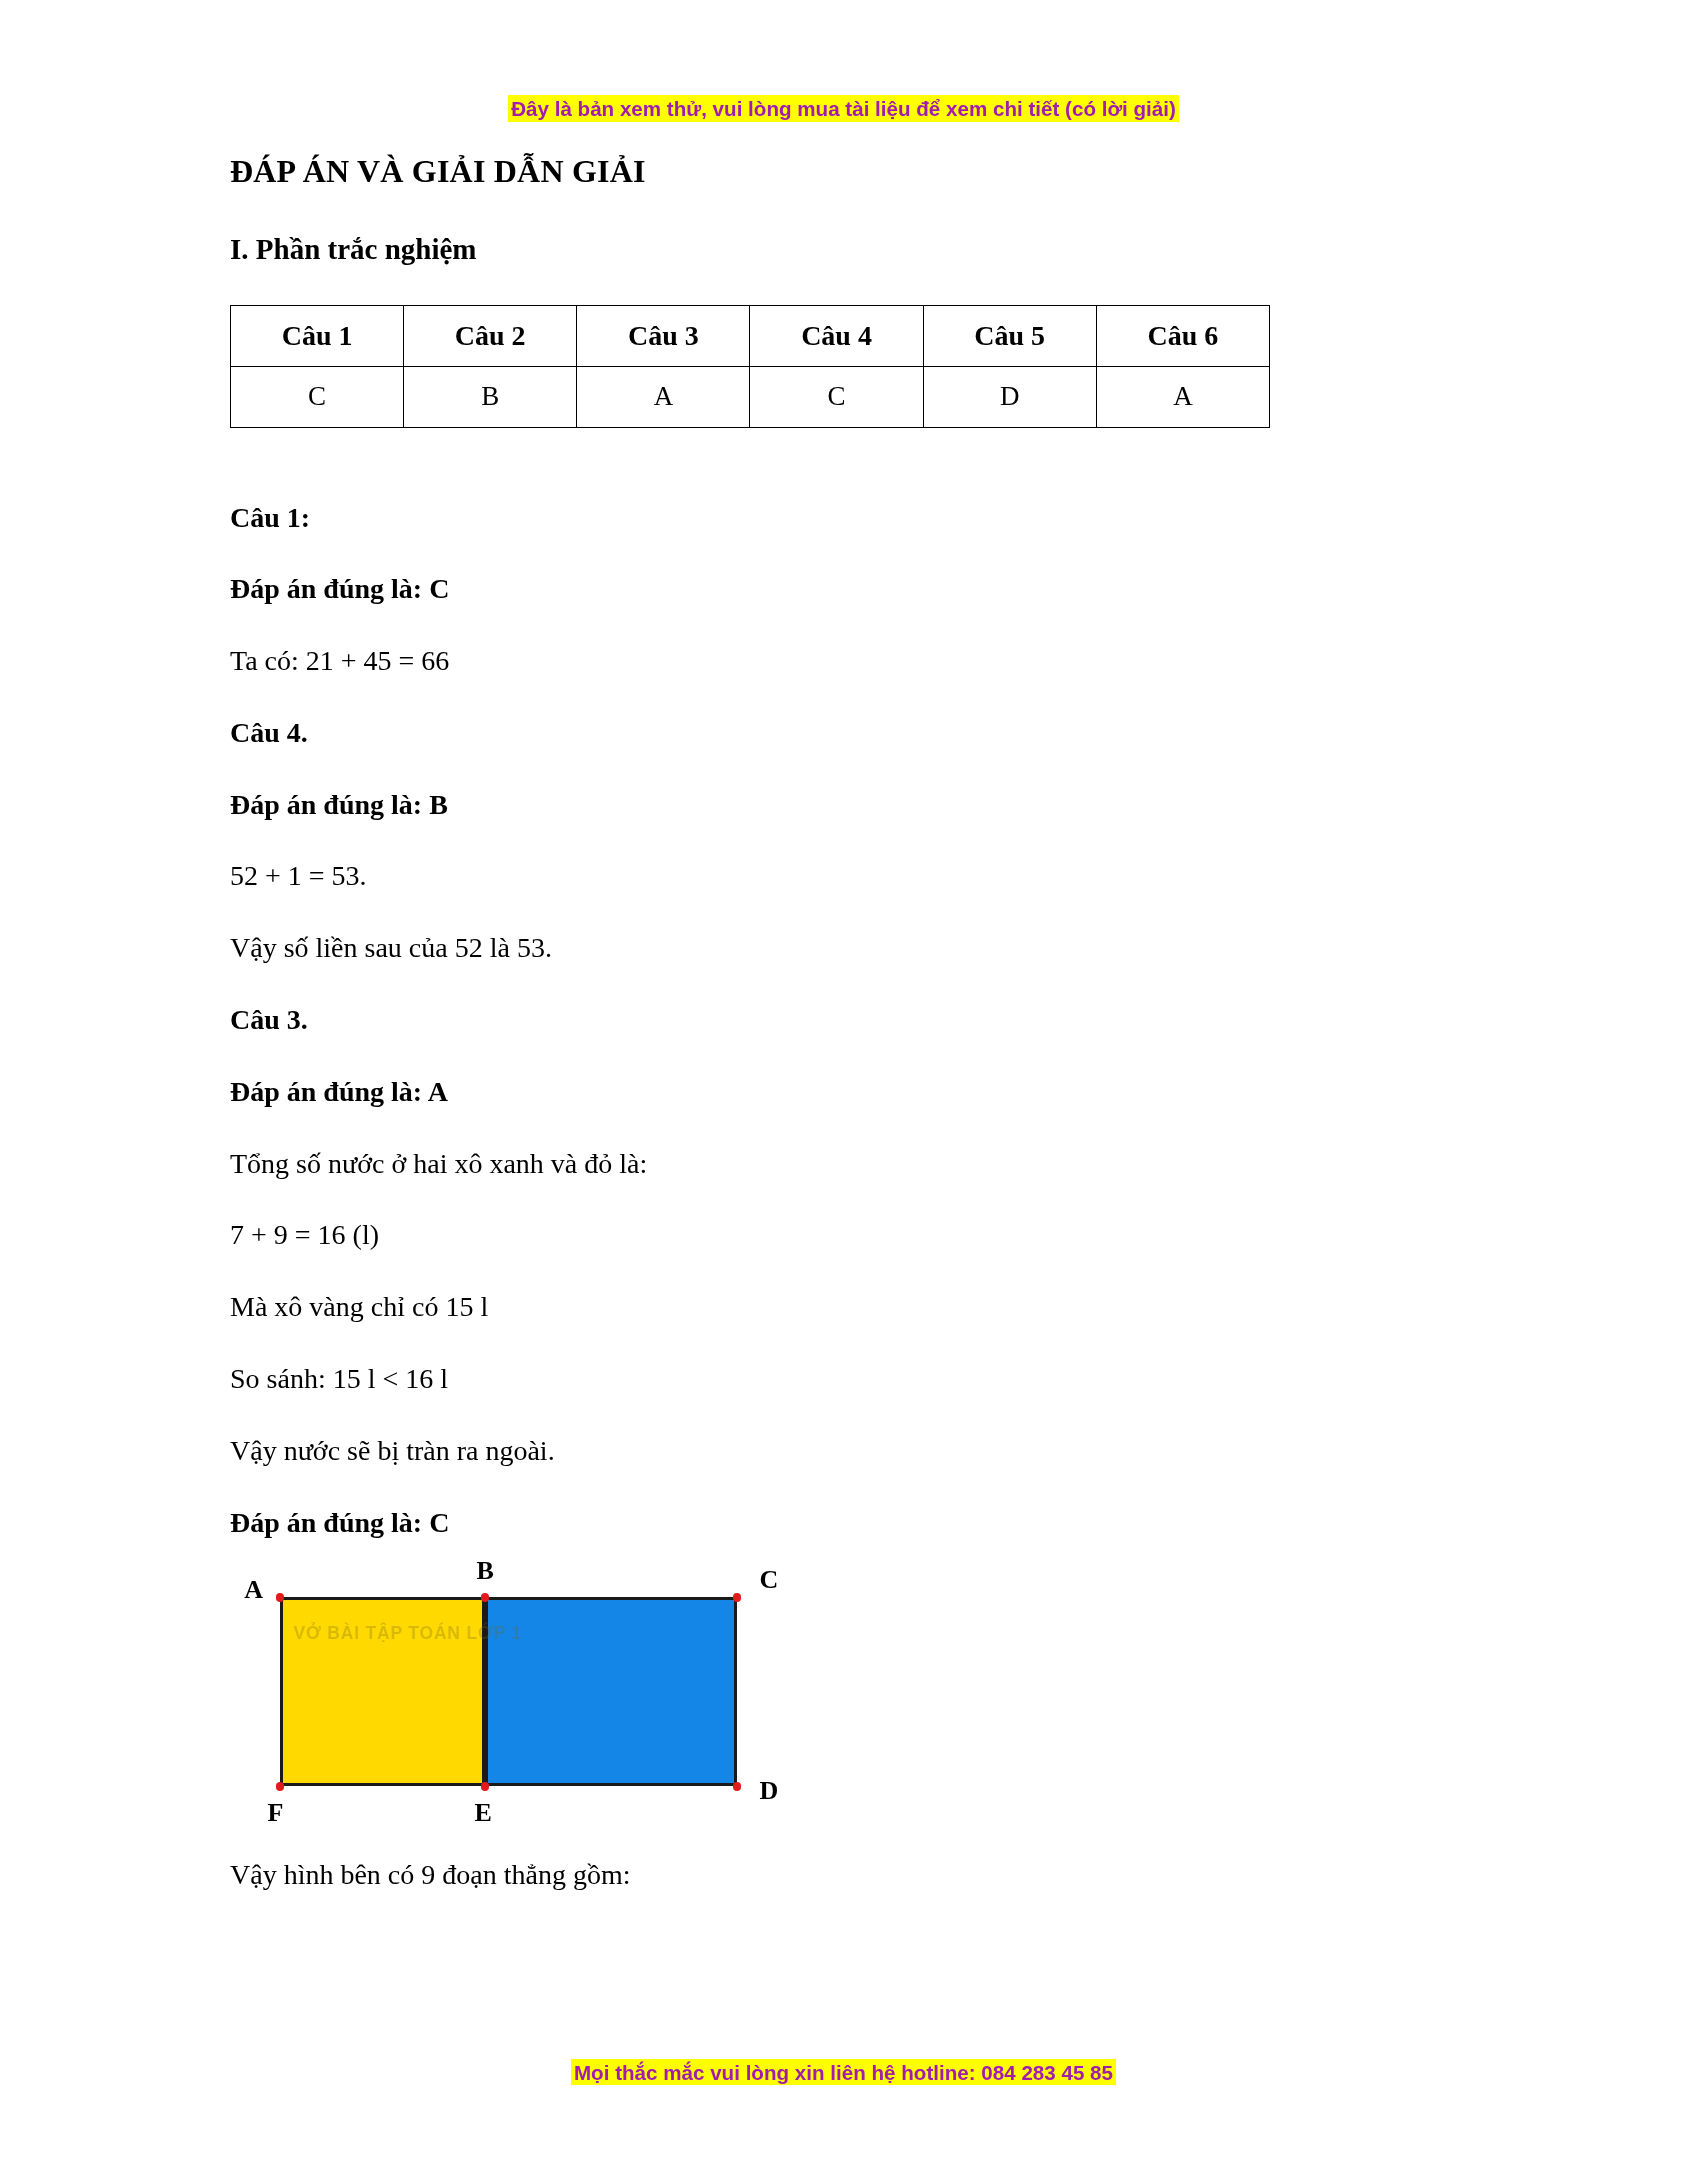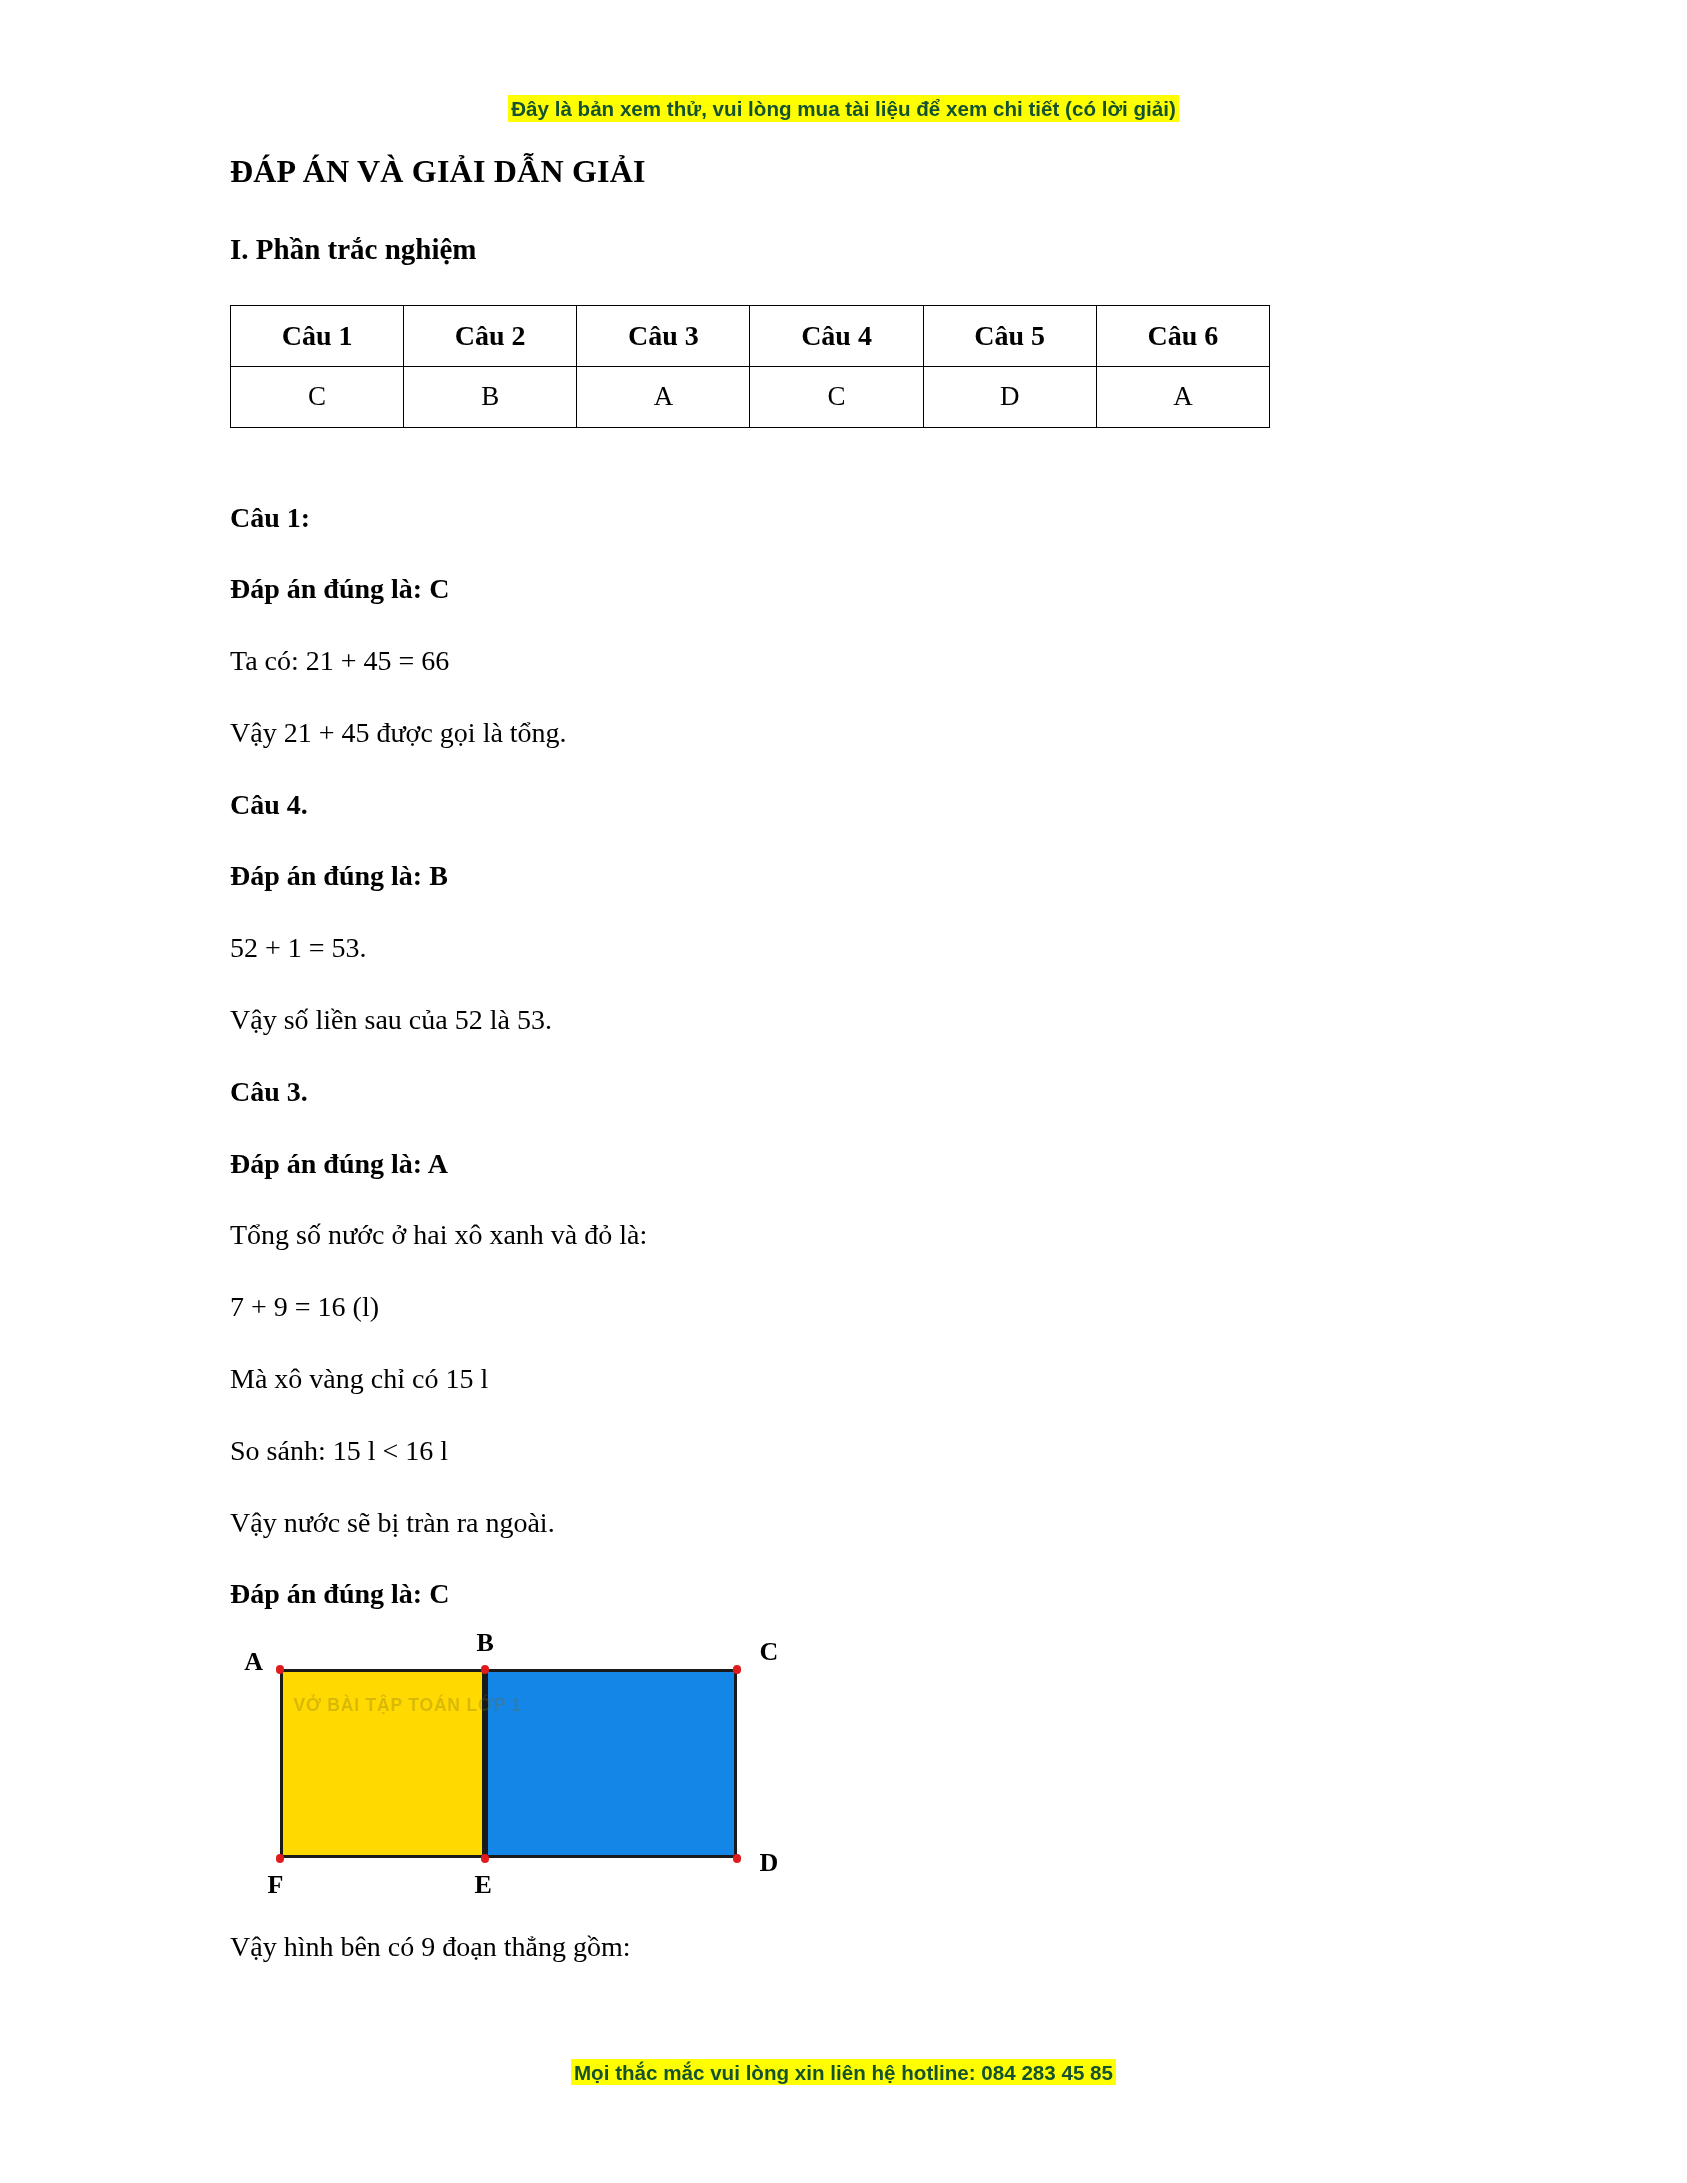--- a/index.html
+++ b/index.html
@@ -24,21 +24,21 @@
   }
 
   .banner {
     position: absolute;
     left: 0;
     right: 0;
     text-align: center;
     font-family: "Liberation Sans", sans-serif;
     font-weight: bold;
     font-size: 20.6px;
-    color: #14532d;
+    color: #a21caf;
   }
   .banner span {
     background: #ffff00;
     padding: 1.6px 3.2px;
     line-height: 1.35;
   }
   .banner-top { top: 95px; }
   .banner-bottom { bottom: 97px; }
 
   .content {
@@ -173,21 +173,20 @@
         <td>C</td>
         <td>D</td>
         <td>A</td>
       </tr>
     </tbody>
       </table>
 
     <p class="para bold" style="margin-top:68px">Câu 1:</p>
     <p class="para bold">Đáp án đúng là: C</p>
     <p class="para">Ta có: 21 + 45 = 66</p>
-    <p class="para">Vậy 21 + 45 được gọi là tổng.</p>
 
     <p class="para bold">Câu 4.</p>
     <p class="para bold">Đáp án đúng là: B</p>
     <p class="para">52 + 1 = 53.</p>
     <p class="para">Vậy số liền sau của 52 là 53.</p>
 
     <p class="para bold">Câu 3.</p>
     <p class="para bold">Đáp án đúng là: A</p>
     <p class="para">Tổng số nước ở hai xô xanh và đỏ là:</p>
     <p class="para">7 + 9 = 16 (l)</p>

